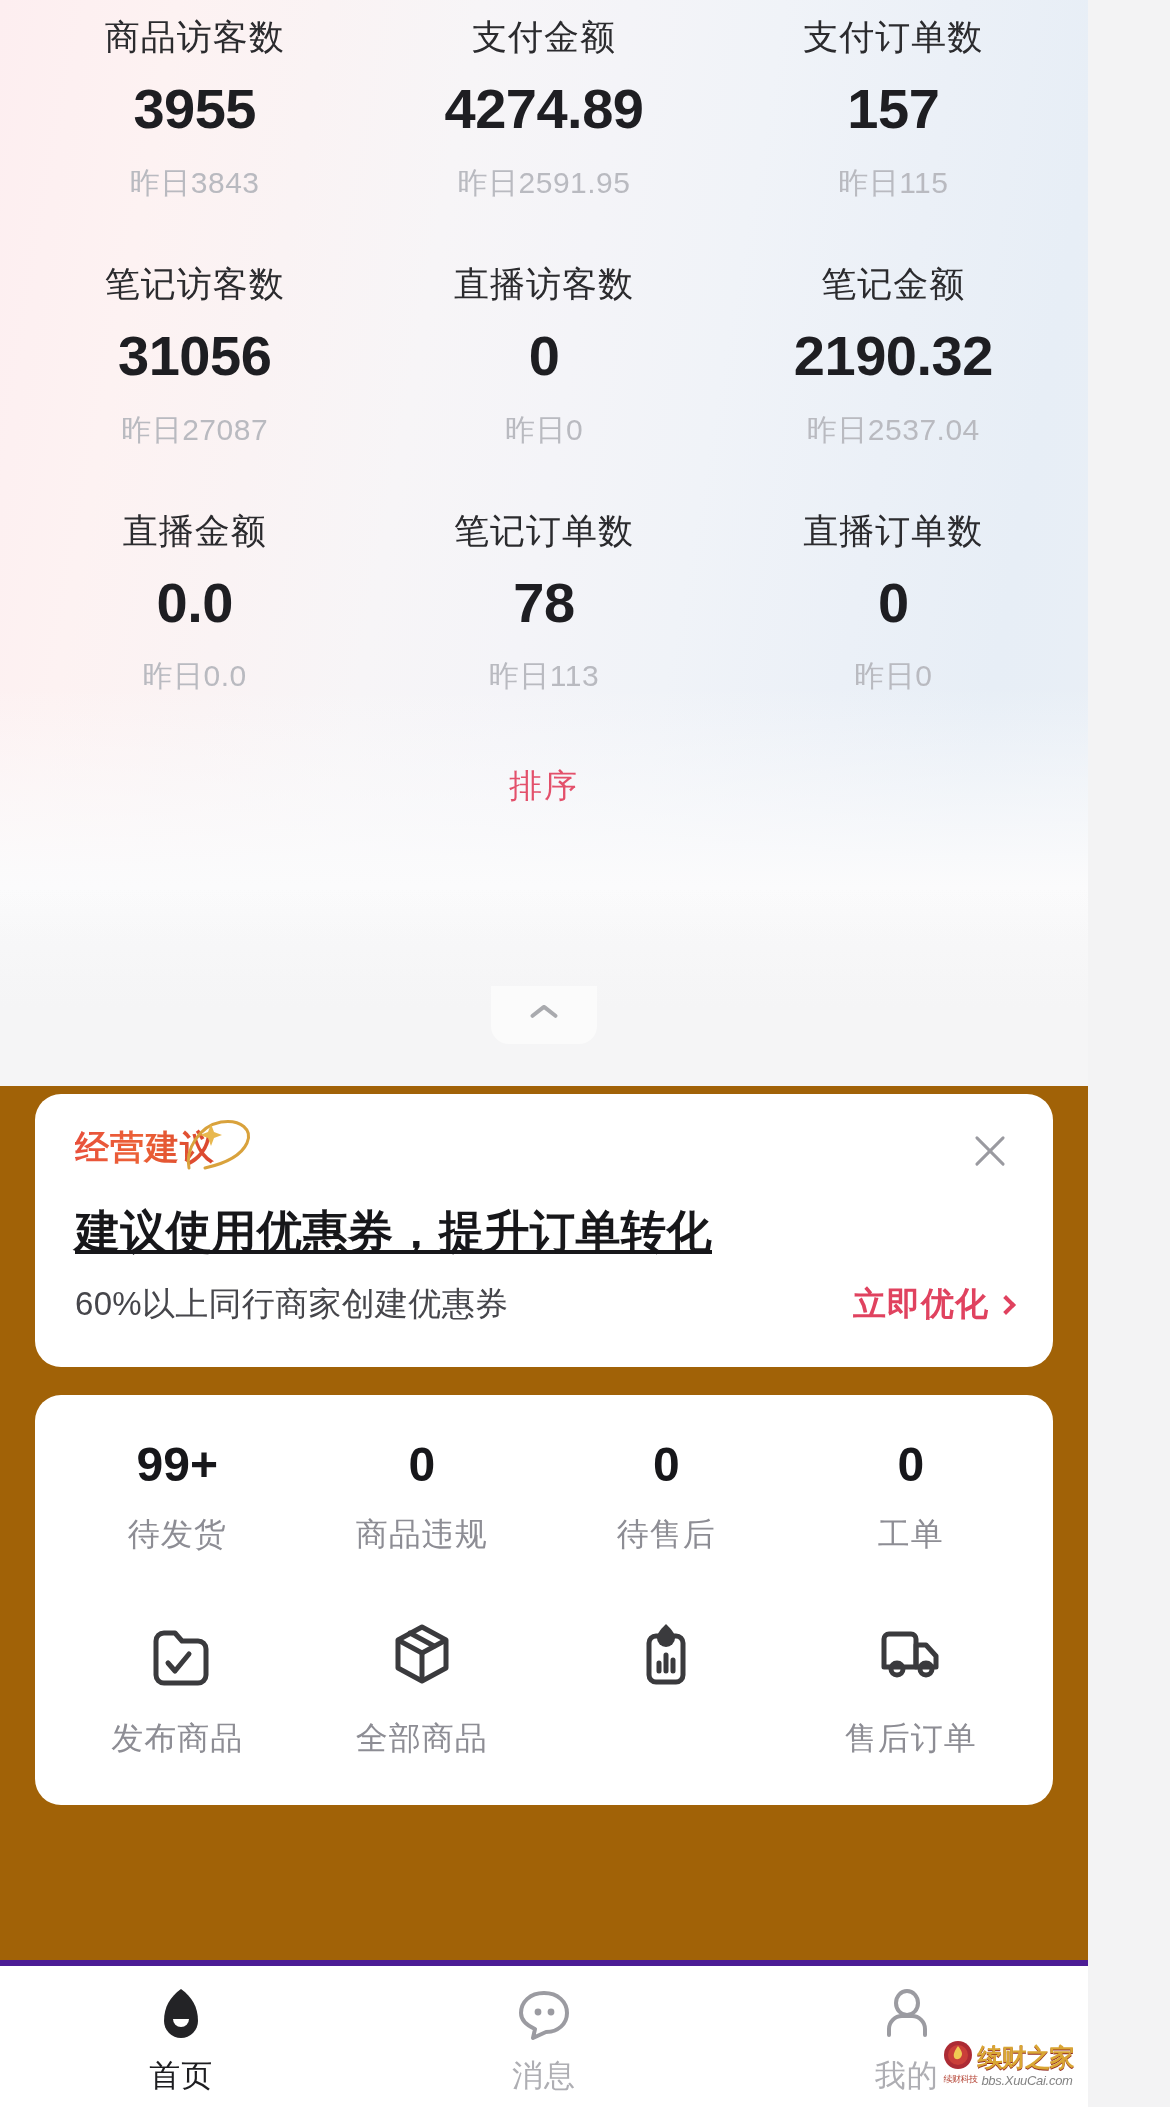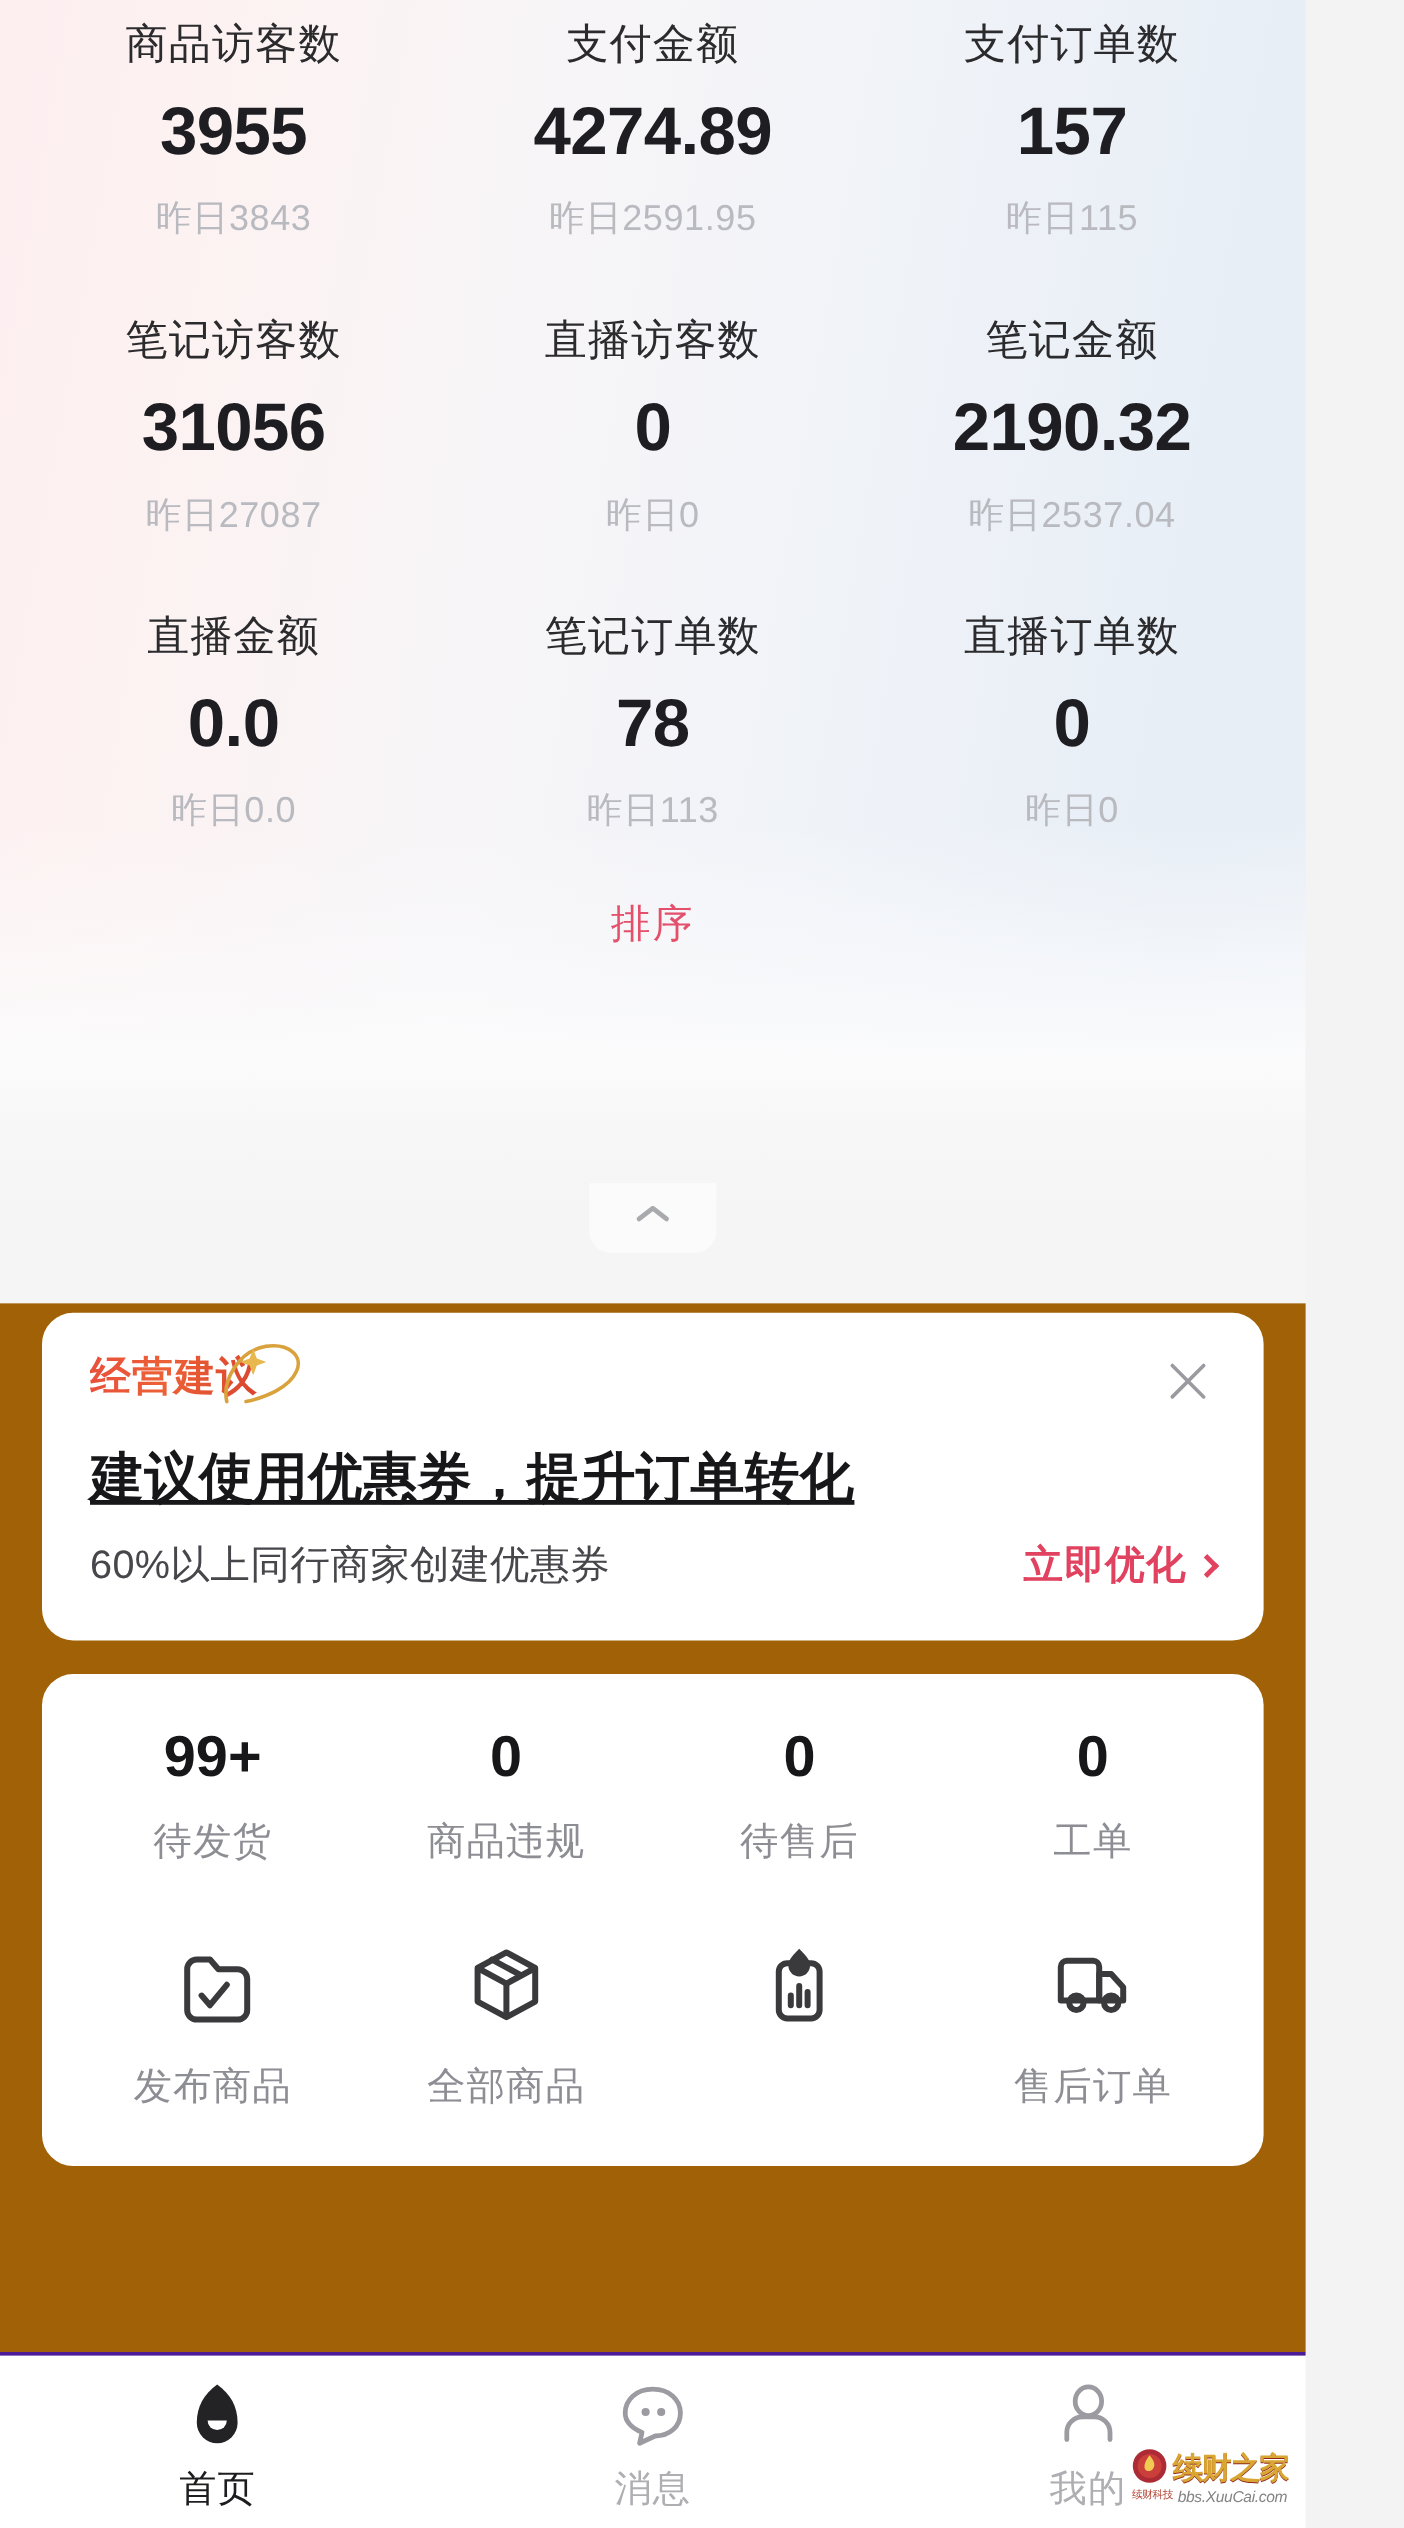--- a/index.html
+++ b/index.html
@@ -63,21 +63,21 @@
   }
   .metric-sub {
     font-size:30px;
     color:#b9bac0;
     margin-top:26px;
     letter-spacing:0.5px;
     line-height:1.2;
   }
 
   .sort-row {
-    margin-top:54px;
+    margin-top:70px;
     text-align:center;
   }
   .sort-btn {
     display:inline-block;
     font-size:33px;
     color:#e3506b;
     letter-spacing:2px;
     cursor:pointer;
   }
 
@@ -238,21 +238,21 @@
     margin-top:24px;
     font-size:32px;
     color:#8d8d94;
     letter-spacing:1px;
   }
 
   
   .tabbar {
     height:147px;
     background:#ffffff;
-    border-top:3px solid #4c1d95;
+    border-top:6px solid #4c1d95;
     display:grid; grid-template-columns:repeat(3,1fr);
     align-items:center;
     position:relative;
   }
   .tab { text-align:center; cursor:pointer; }
   .tab-icon {
     height:68px;
     display:flex; align-items:flex-end; justify-content:center;
   }
   .tab-lbl {

